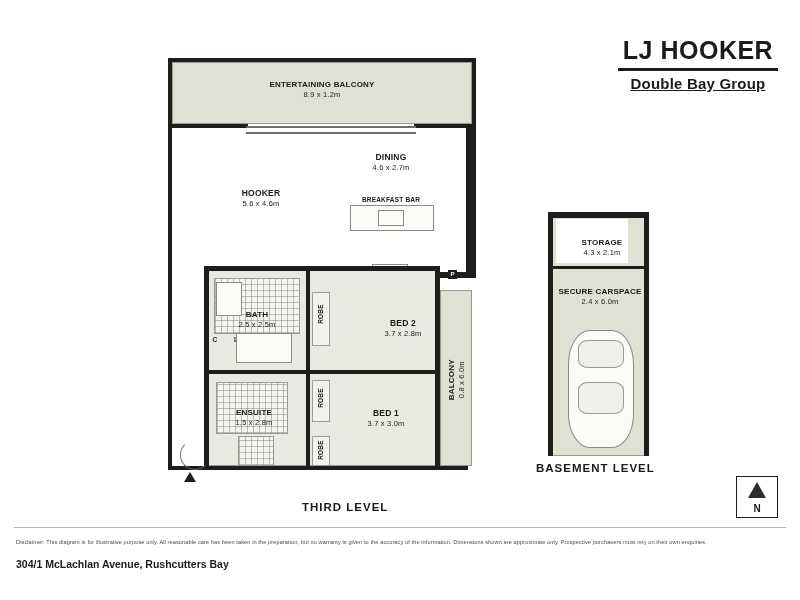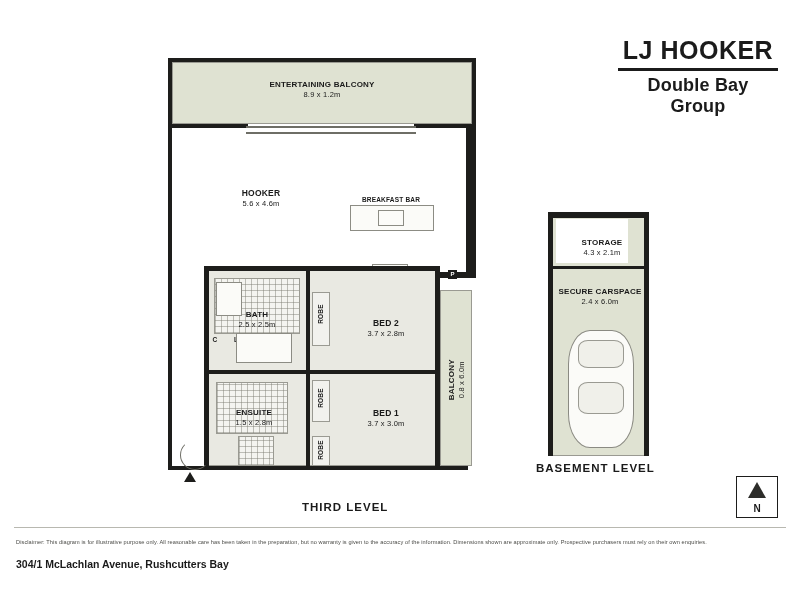--- a/index.html
+++ b/index.html
@@ -35,24 +35,25 @@
     letter-spacing: 0.5px;
     color: #1b1b1b;
     line-height: 1;
   }
   .brand-rule {
     height: 3px;
     background: #1b1b1b;
     margin: 5px 0 4px 0;
   }
   .brand-sub {
-    font-size: 18px;
+    font-size: 15px;
     font-weight: bold;
     color: #1b1b1b;
     letter-spacing: 0.2px;
+    text-decoration: underline;
   }
 
   
   .plan {
     position: absolute;
     left: 0;
     top: 0;
     width: 723px;
     height: 600px;
   }
@@ -242,20 +243,24 @@
 
     <div class="room fill-white" style="left:172px;top:128px;width:294px;height:144px;border:none;"></div>
 
     <div class="wall" style="left:246px;top:126px;width:170px;height:2px;background:#6e6e66;"></div>
     <div class="wall" style="left:246px;top:132px;width:170px;height:2px;background:#6e6e66;"></div>
 
     <div class="label big" style="left:206px;top:188px;width:110px;">
       <span>HOOKER</span>
       <span class="dim">5.6 x 4.6m</span>
     </div>
+    <div class="label big" style="left:336px;top:152px;width:110px;">
+      <span>DINING</span>
+      <span class="dim">4.6 x 2.7m</span>
+    </div>
 
     <div class="label small" style="left:336px;top:196px;width:110px;">
       <span>BREAKFAST BAR</span>
     </div>
     <div class="fixture" style="left:350px;top:205px;width:84px;height:26px;"></div>
     <div class="fixture" style="left:378px;top:210px;width:26px;height:16px;"></div>
 
     <div class="fixture" style="left:372px;top:264px;width:36px;height:18px;"></div>
 
     <div class="p-mark" style="left:320px;top:270px;">P</div>
@@ -281,21 +286,21 @@
 
     <div class="room fill-tile" style="left:312px;top:292px;width:18px;height:54px;"></div>
     <div class="label small vertical" style="left:303px;top:310px;width:36px;">ROBE</div>
 
     <div class="room fill-tile" style="left:312px;top:380px;width:18px;height:42px;"></div>
     <div class="label small vertical" style="left:303px;top:394px;width:36px;">ROBE</div>
 
     <div class="room fill-tile" style="left:312px;top:436px;width:18px;height:30px;"></div>
     <div class="label small vertical" style="left:303px;top:446px;width:36px;">ROBE</div>
 
-    <div class="label big" style="left:336px;top:318px;width:100px;">
+    <div class="label big" style="left:353px;top:318px;width:100px;">
       <span>BED 2</span>
       <span class="dim">3.7 x 2.8m</span>
     </div>
 
     <div class="label big" style="left:336px;top:408px;width:100px;">
       <span>BED 1</span>
       <span class="dim">3.7 x 3.0m</span>
     </div>
 
     <div class="room hatch-bath" style="left:216px;top:382px;width:72px;height:52px;"></div>

